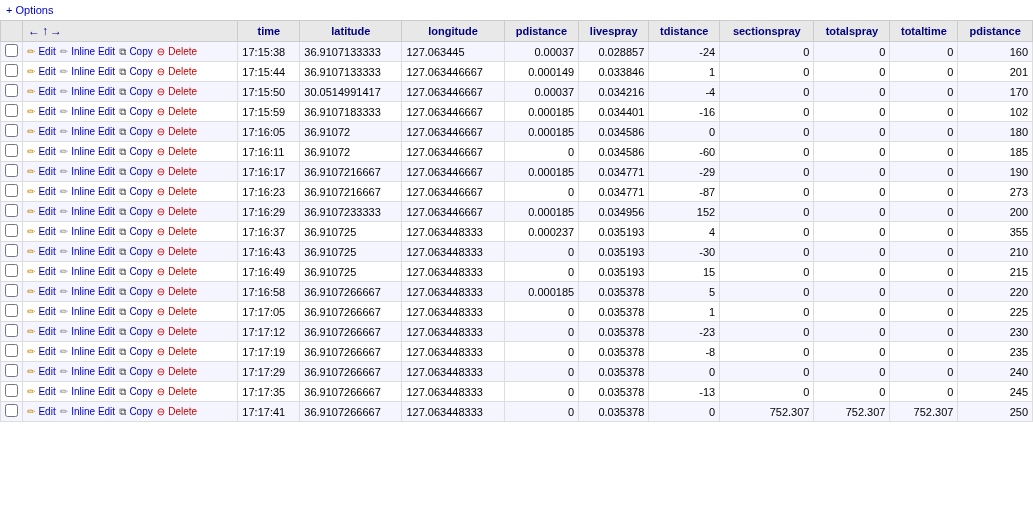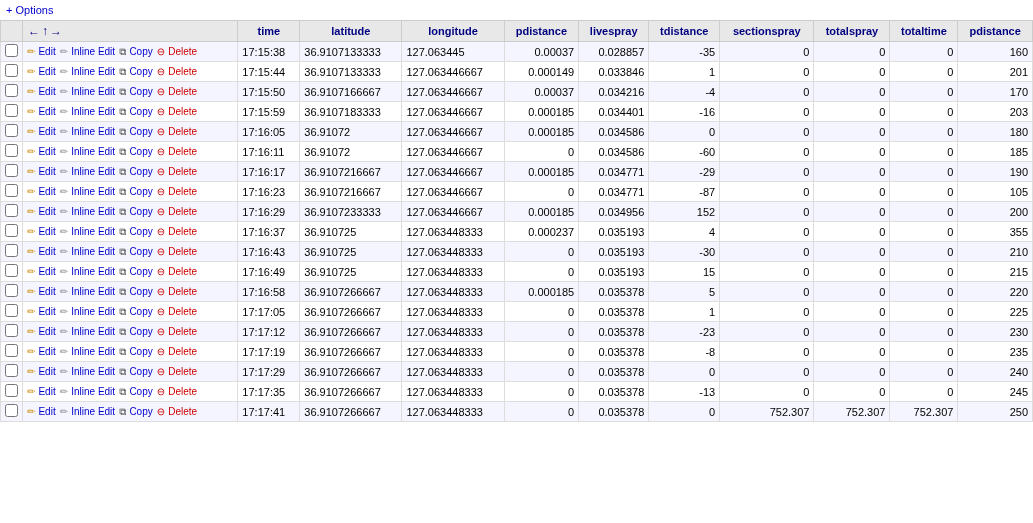--- a/index.html
+++ b/index.html
@@ -144,21 +144,21 @@
     <span class="action-icon copy-icon">⧉</span>
     <a class="action-btn">Copy</a>
     <span class="action-icon delete-icon">⊖</span>
     <a class="action-btn" style="color:#cc0000">Delete</a>
   </td>
           <td>17:15:38</td>
           <td>36.9107133333</td>
           <td>127.063445</td>
           <td class="num">0.00037</td>
           <td class="num">0.028857</td>
-          <td class="num">-35</td>
+          <td class="num">-24</td>
           <td class="num">0</td>
           <td class="num">0</td>
           <td class="num">0</td>
           <td class="num">160</td>
         </tr>
         <tr>
           <td class="check"><input type="checkbox" style=""></td>
           <td class="actions">
     <span class="action-icon pencil-icon">✏</span>
     <a class="action-btn">Edit</a>
@@ -186,21 +186,21 @@
     <span class="action-icon pencil-icon">✏</span>
     <a class="action-btn">Edit</a>
     <span class="action-icon inline-icon">✏</span>
     <a class="action-btn">Inline Edit</a>
     <span class="action-icon copy-icon">⧉</span>
     <a class="action-btn">Copy</a>
     <span class="action-icon delete-icon">⊖</span>
     <a class="action-btn" style="color:#cc0000">Delete</a>
   </td>
           <td>17:15:50</td>
-          <td>36.9107166667</td>
+          <td>30.0514991417</td>
           <td>127.063446667</td>
           <td class="num">0.00037</td>
           <td class="num">0.034216</td>
           <td class="num">-4</td>
           <td class="num">0</td>
           <td class="num">0</td>
           <td class="num">0</td>
           <td class="num">170</td>
         </tr>
         <tr>
@@ -217,21 +217,21 @@
   </td>
           <td>17:15:59</td>
           <td>36.9107183333</td>
           <td>127.063446667</td>
           <td class="num">0.000185</td>
           <td class="num">0.034401</td>
           <td class="num">-16</td>
           <td class="num">0</td>
           <td class="num">0</td>
           <td class="num">0</td>
-          <td class="num">203</td>
+          <td class="num">102</td>
         </tr>
         <tr>
           <td class="check"><input type="checkbox" style=""></td>
           <td class="actions">
     <span class="action-icon pencil-icon">✏</span>
     <a class="action-btn">Edit</a>
     <span class="action-icon inline-icon">✏</span>
     <a class="action-btn">Inline Edit</a>
     <span class="action-icon copy-icon">⧉</span>
     <a class="action-btn">Copy</a>
@@ -309,21 +309,21 @@
   </td>
           <td>17:16:23</td>
           <td>36.9107216667</td>
           <td>127.063446667</td>
           <td class="num">0</td>
           <td class="num">0.034771</td>
           <td class="num">-87</td>
           <td class="num">0</td>
           <td class="num">0</td>
           <td class="num">0</td>
-          <td class="num">105</td>
+          <td class="num">273</td>
         </tr>
         <tr>
           <td class="check"><input type="checkbox" style=""></td>
           <td class="actions">
     <span class="action-icon pencil-icon">✏</span>
     <a class="action-btn">Edit</a>
     <span class="action-icon inline-icon">✏</span>
     <a class="action-btn">Inline Edit</a>
     <span class="action-icon copy-icon">⧉</span>
     <a class="action-btn">Copy</a>

